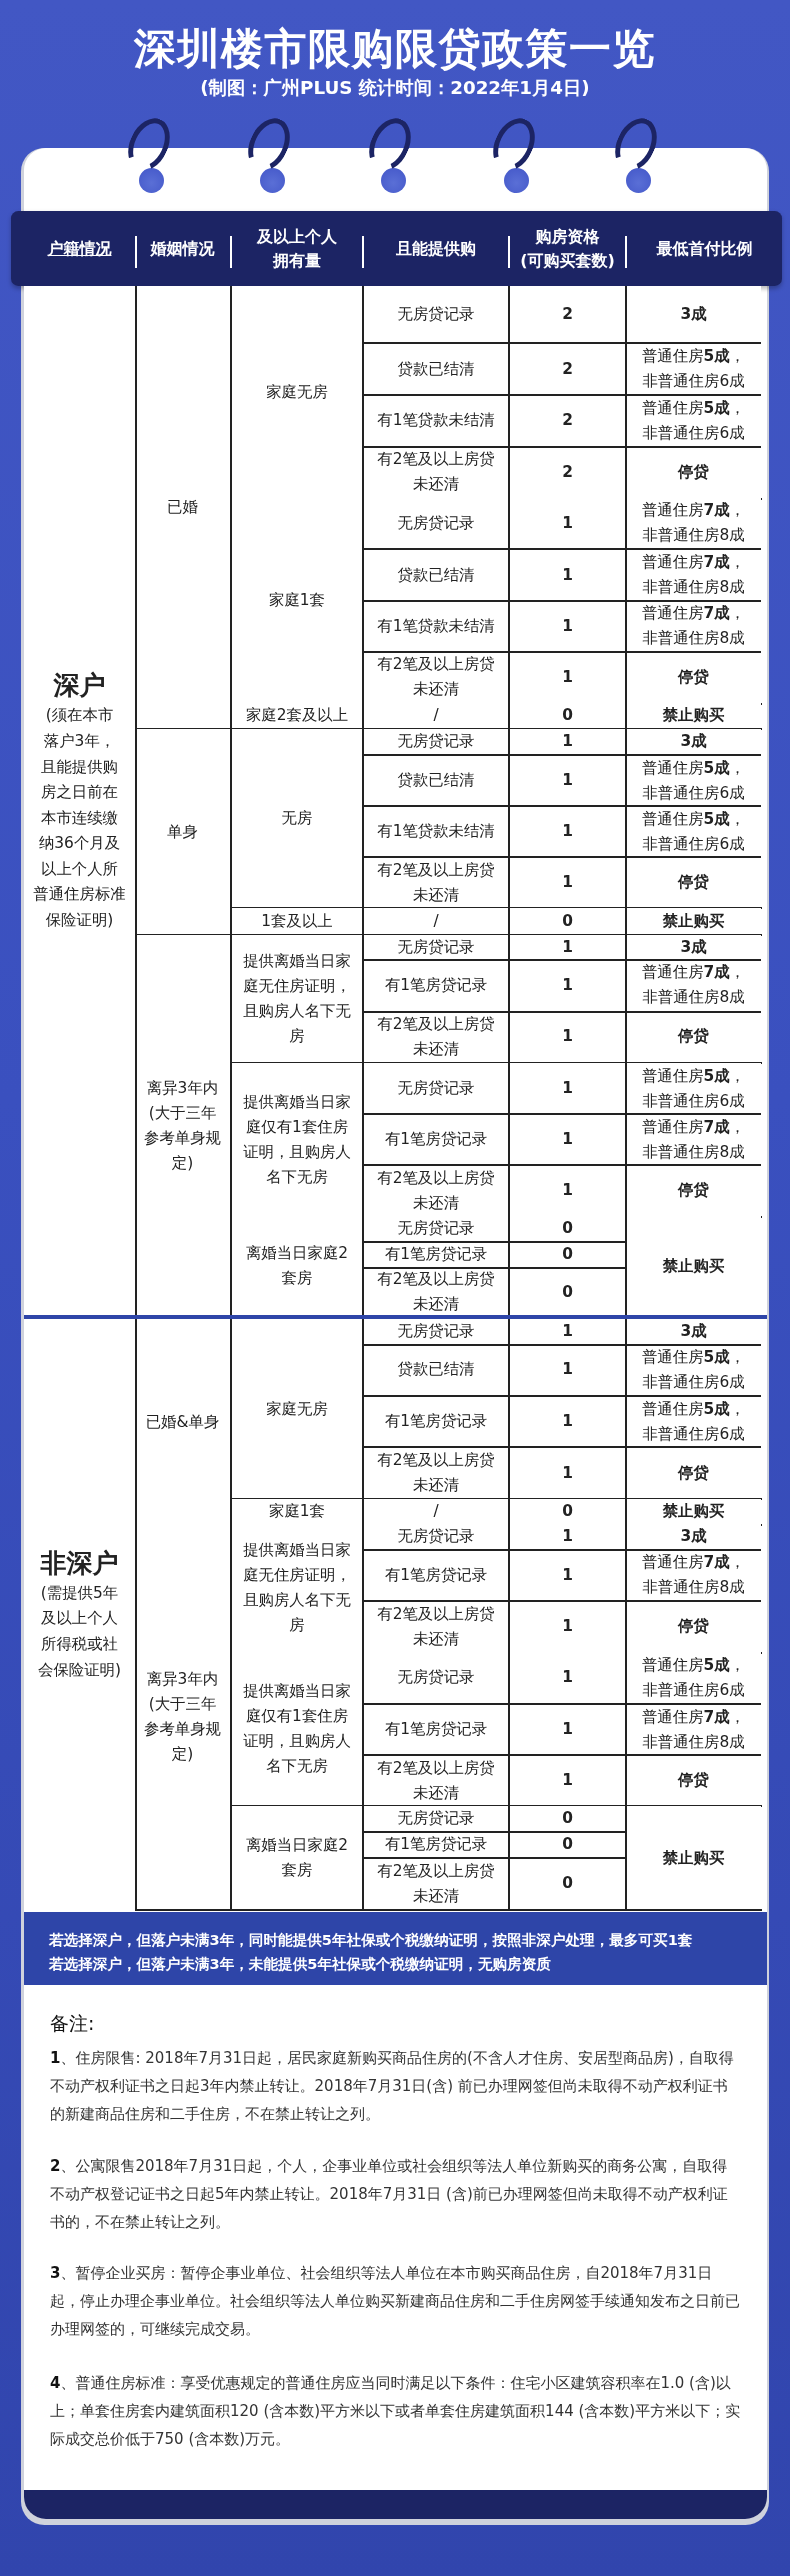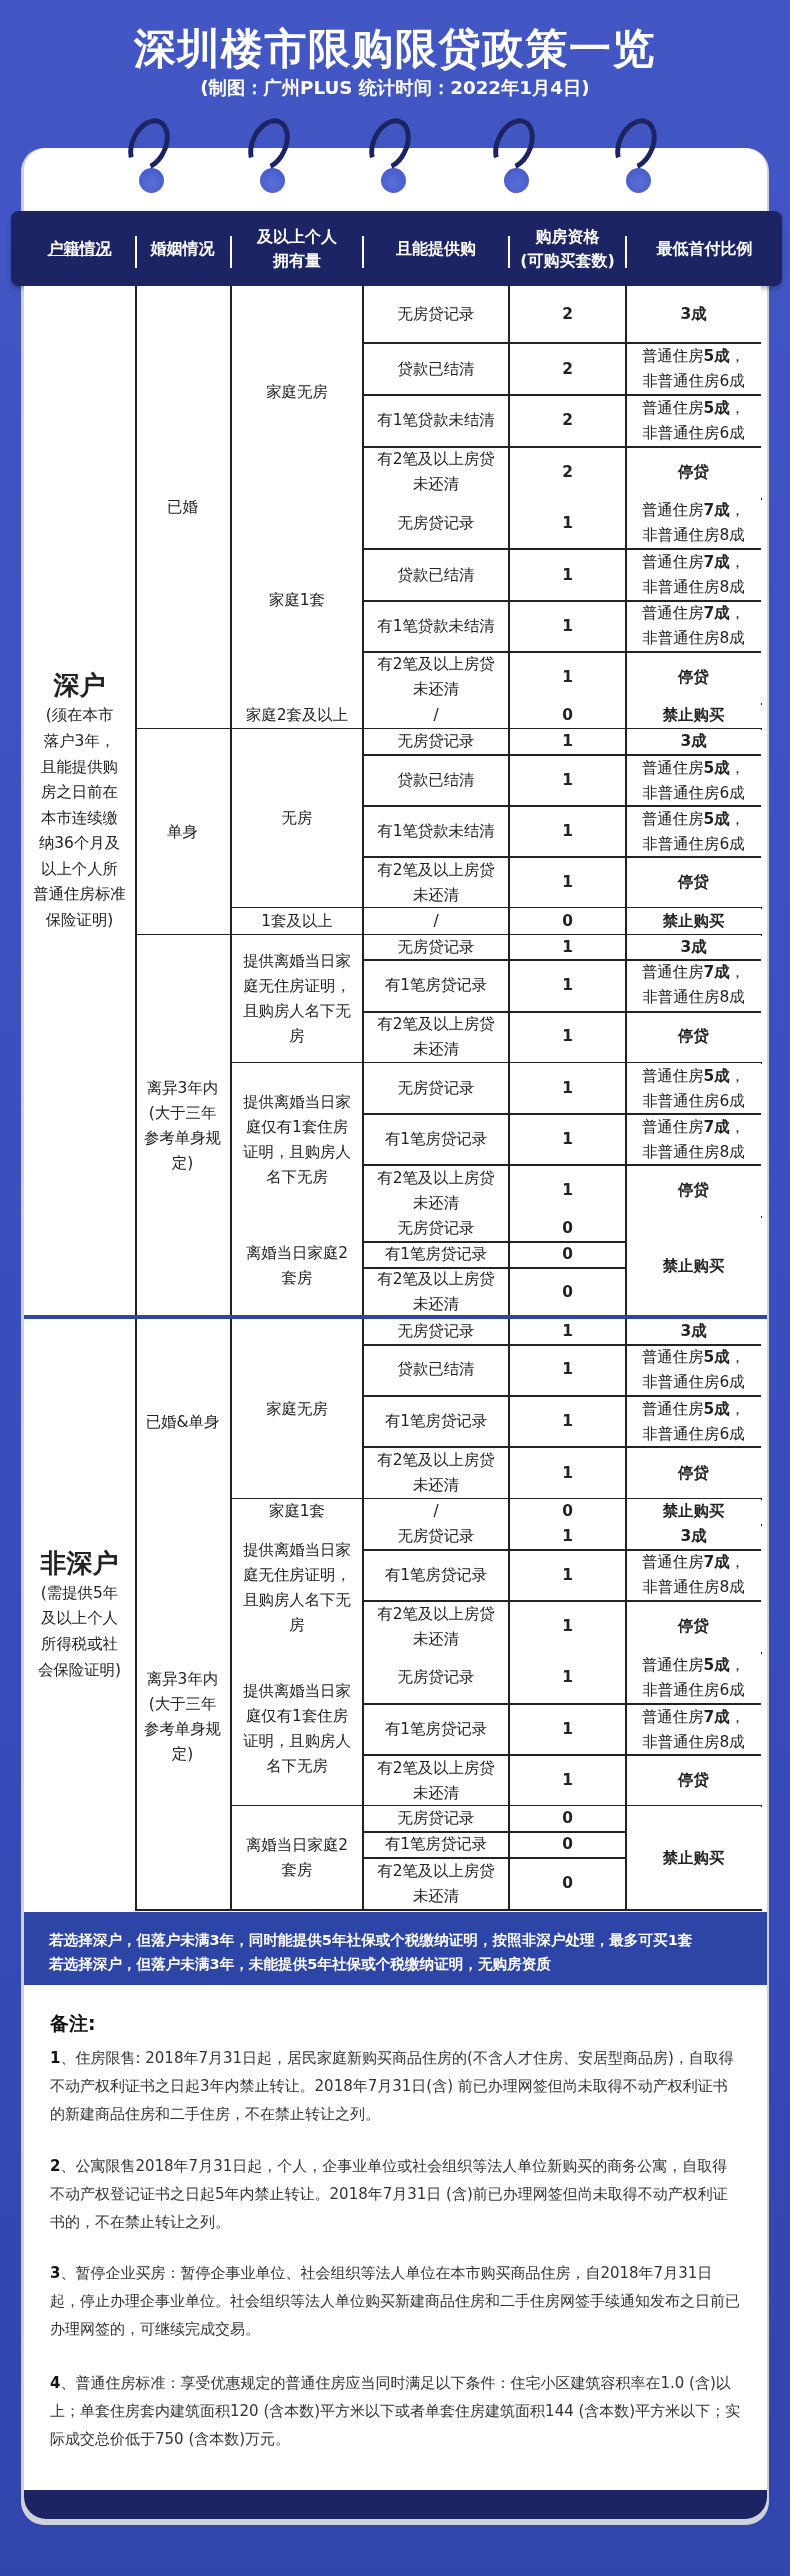--- a/index.html
+++ b/index.html
@@ -19,21 +19,21 @@
   .hsep{position:absolute;top:25px;width:1.5px;height:32px;background:#fff;}
   .cell{position:absolute;display:flex;align-items:center;justify-content:center;text-align:center;box-sizing:border-box;font-size:15.4px;line-height:25px;color:#222;background:#fff;}
   .cell.b{font-weight:bold;}
   .vline{position:absolute;width:1.5px;background:#222;}
   .hline{position:absolute;height:1.5px;background:#222;}
   .grp-title{font-weight:bold;font-size:26px;line-height:35px;display:block;}
   .grp-sub{font-size:15.4px;line-height:25.6px;display:block;}
   #divider{left:24px;top:1315px;width:743px;height:3.7px;background:#2e45a8;}
   #band{left:24px;top:1912px;width:743px;height:73px;background:#2e45a8;}
   .band-line{position:absolute;left:25px;color:#fff;font-weight:bold;font-size:14.6px;line-height:23.4px;white-space:nowrap;}
-  #notes-title{left:50px;top:2011px;font-size:19px;font-weight:bold;color:#111;}
+  #notes-title{left:50px;top:2011px;font-size:19px;font-weight:normal;color:#111;}
   .note{position:absolute;left:50px;width:692px;font-size:15px;line-height:28px;color:#333;}
   .note b{color:#111;}
 </style>
 </head>
 <body>
 
 <div id="title" class="abs">深圳楼市限购限贷政策一览</div>
 <div id="subtitle" class="abs">(制图：广州PLUS  统计时间：2022年1月4日)</div>
 
 <div id="card-shadow" class="abs"></div>

